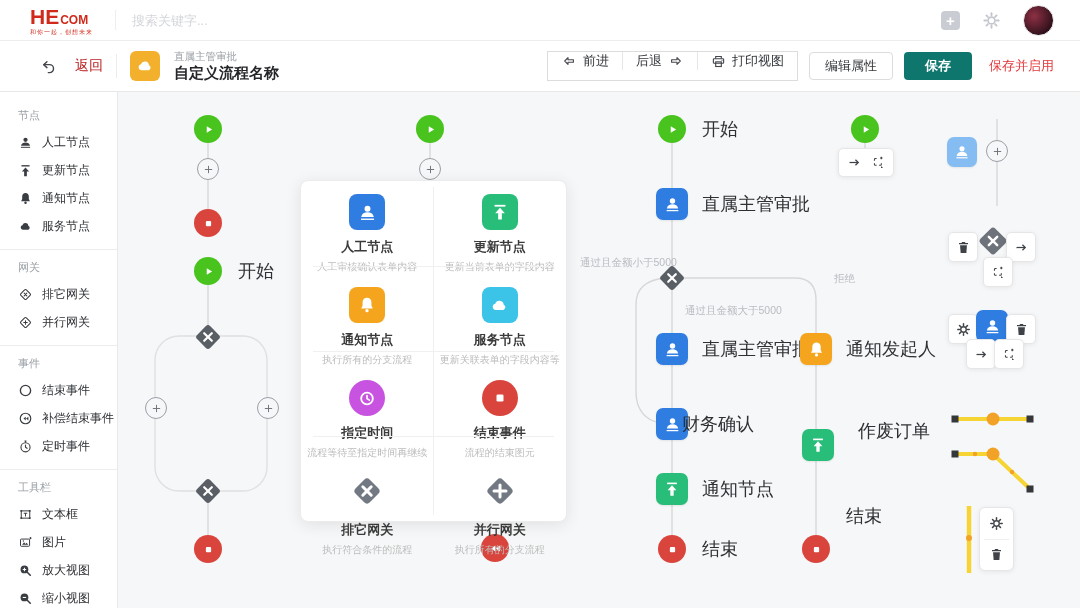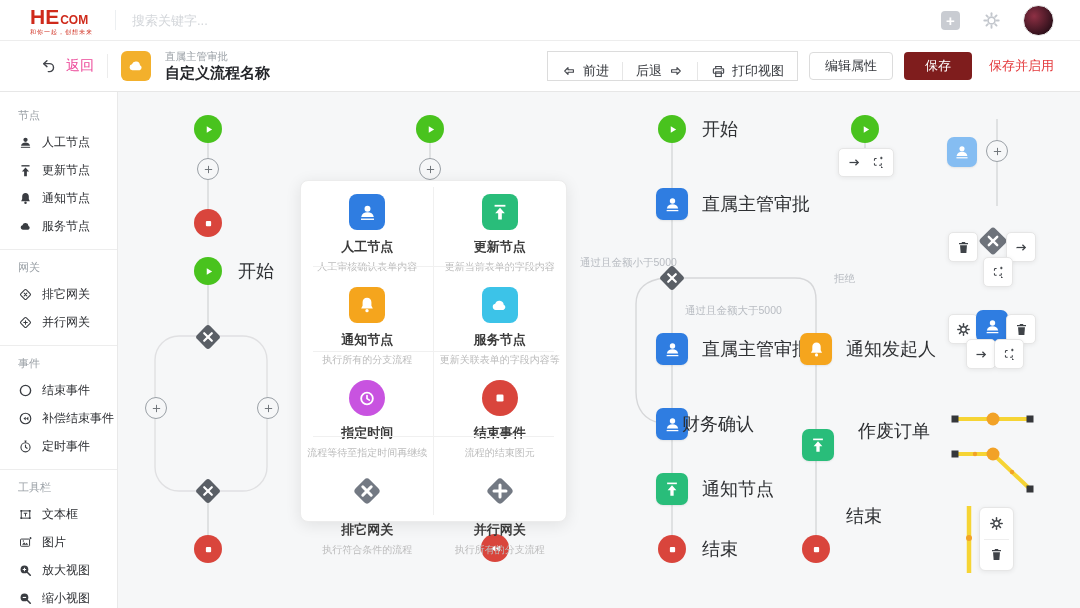--- a/index.html
+++ b/index.html
@@ -16,34 +16,34 @@
   .logo-tag{font-size:6px;color:#cf2a1b;margin-top:2px;letter-spacing:1px;white-space:nowrap;}
   .vdiv{width:1px;height:20px;background:#eceff1;margin:0 14px 0 22px;}
   .search{border:none;outline:none;background:transparent;font-size:13px;color:#333;width:320px;}
   .search::placeholder{color:#d3d6da;}
   .top-actions{margin-left:auto;display:flex;align-items:center;gap:22px;margin-right:26px;}
   .tb-plus{width:19px;height:19px;border-radius:4px;background:#c9ccd2;color:#fff;display:flex;align-items:center;justify-content:center;font-size:15px;font-weight:700;line-height:1;}
   .tb-gear{color:#c3c7cd;}
   .avatar{width:29px;height:29px;border-radius:50%;background:radial-gradient(circle at 35% 35%,#8e3044,#34121d 70%,#140709);border:1px solid #e3e3e3;}
   
   .toolbar{height:50px;background:#fff;border-bottom:1px solid #e7e7e7;display:flex;align-items:center;position:relative;z-index:9;}
-  .back{display:flex;align-items:flex-start;gap:9px;margin-left:40px;font-size:14px;color:#ec4899;cursor:pointer;}
+  .back{display:flex;align-items:center;gap:18px;margin-left:40px;font-size:14px;color:#b91c1c;cursor:pointer;}
   .back .ic{color:#43464c;}
   .tdiv{width:1px;height:24px;background:#ececec;margin:0 13px;}
   .flowid{display:flex;align-items:center;gap:14px;}
   .folder{width:30px;height:30px;border-radius:6px;background:#f3b02c;color:#fff;display:flex;align-items:center;justify-content:center;}
   .fi-module{font-size:10.5px;color:#9aa0a6;line-height:1.25;}
   .fi-title{font-size:15px;font-weight:700;color:#24262a;line-height:1.3;}
   .tb-right{margin-left:auto;display:flex;align-items:center;gap:11px;margin-right:26px;}
-  .btn-group{display:flex;align-items:flex-end;height:28px;border:1px solid #dcdcdc;border-radius:0;background:#fff;overflow:hidden;}
+  .btn-group{display:flex;align-items:flex-start;height:28px;border:1px solid #dcdcdc;border-radius:0;background:#fff;overflow:hidden;}
   .btn-seg{display:flex;align-items:center;gap:6px;padding:0 13px;font-size:13px;color:#33363b;cursor:pointer;}
   .btn-seg + .btn-seg{border-left:1px solid #e6e6e6;}
   .btn-seg .ic,.btn .ic{color:#43464c;}
   .btn{display:flex;align-items:center;height:28px;box-sizing:border-box;padding:0 15px;border:1px solid #dcdcdc;border-radius:4px;background:#fff;font-size:13px;color:#33363b;cursor:pointer;}
-  .btn-save{background:#7f1d1d;border:none;color:#fff;padding:0 21px;}
+  .btn-save{background:#0f766e;border:none;color:#fff;padding:0 21px;font-weight:bold;}
   .save-enable{font-size:13px;color:#e4393c;cursor:pointer;margin-left:6px;white-space:nowrap;}
   
   .main{display:flex;height:517px;}
   .sidebar{width:118px;box-sizing:border-box;background:#fff;border-right:1px solid #e9e9e9;padding-top:6px;}
   .sb-section{padding:10px 0 9px 0;border-bottom:1px solid #ededed;}
   .sb-section:last-child{border-bottom:none;}
   .sb-title{font-size:11px;color:#9aa0a6;padding:0 0 5px 18px;}
   .sb-item{display:flex;align-items:center;gap:9px;padding:5.5px 0 5.5px 18px;font-size:12px;color:#2d2f33;cursor:pointer;white-space:nowrap;}
   .sb-item .ic{color:#3a3d42;flex:0 0 auto;}
   

